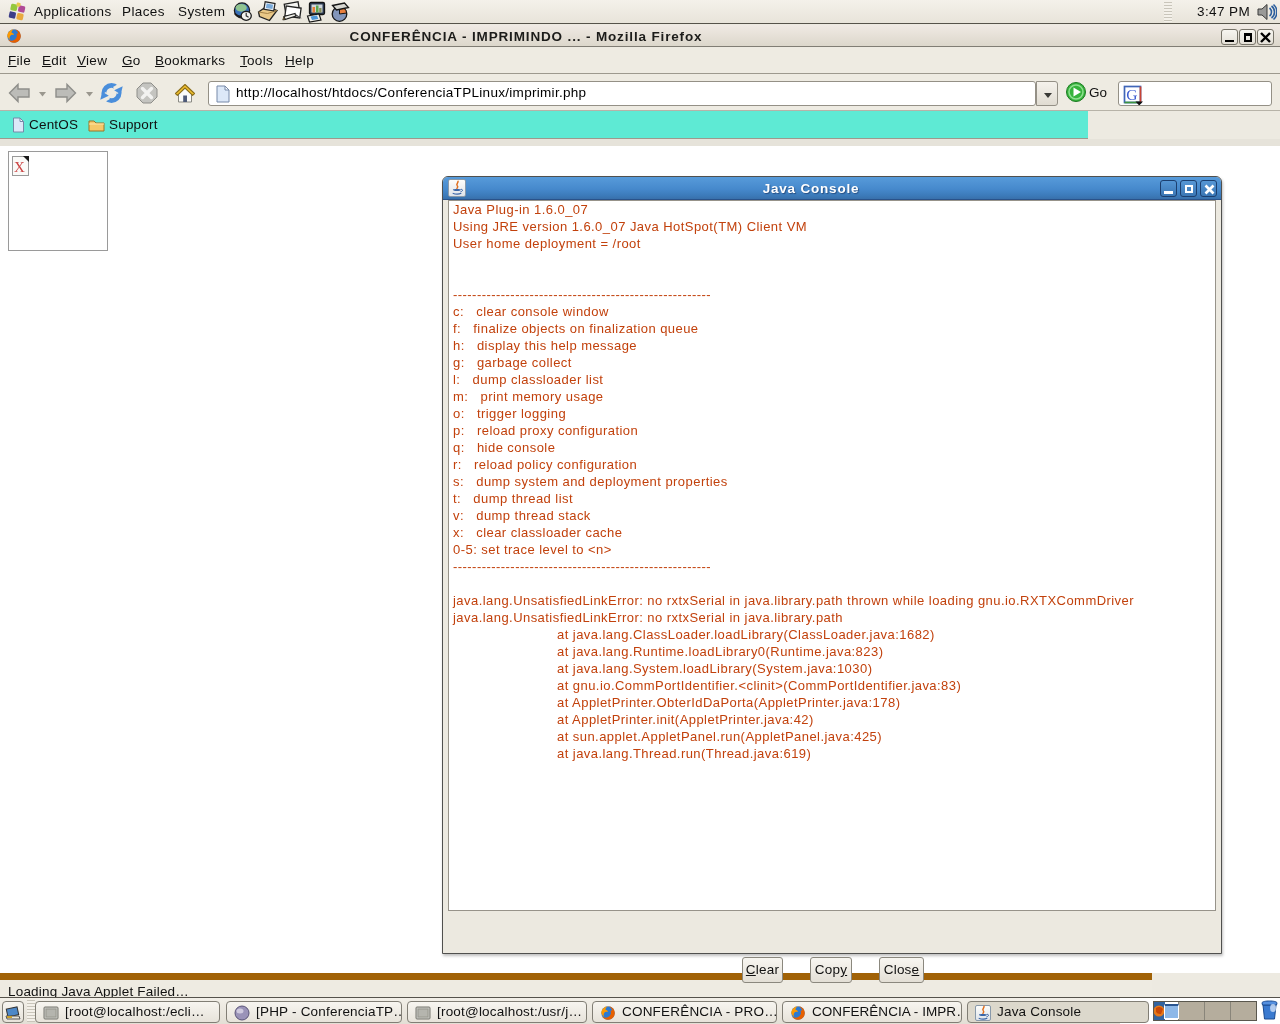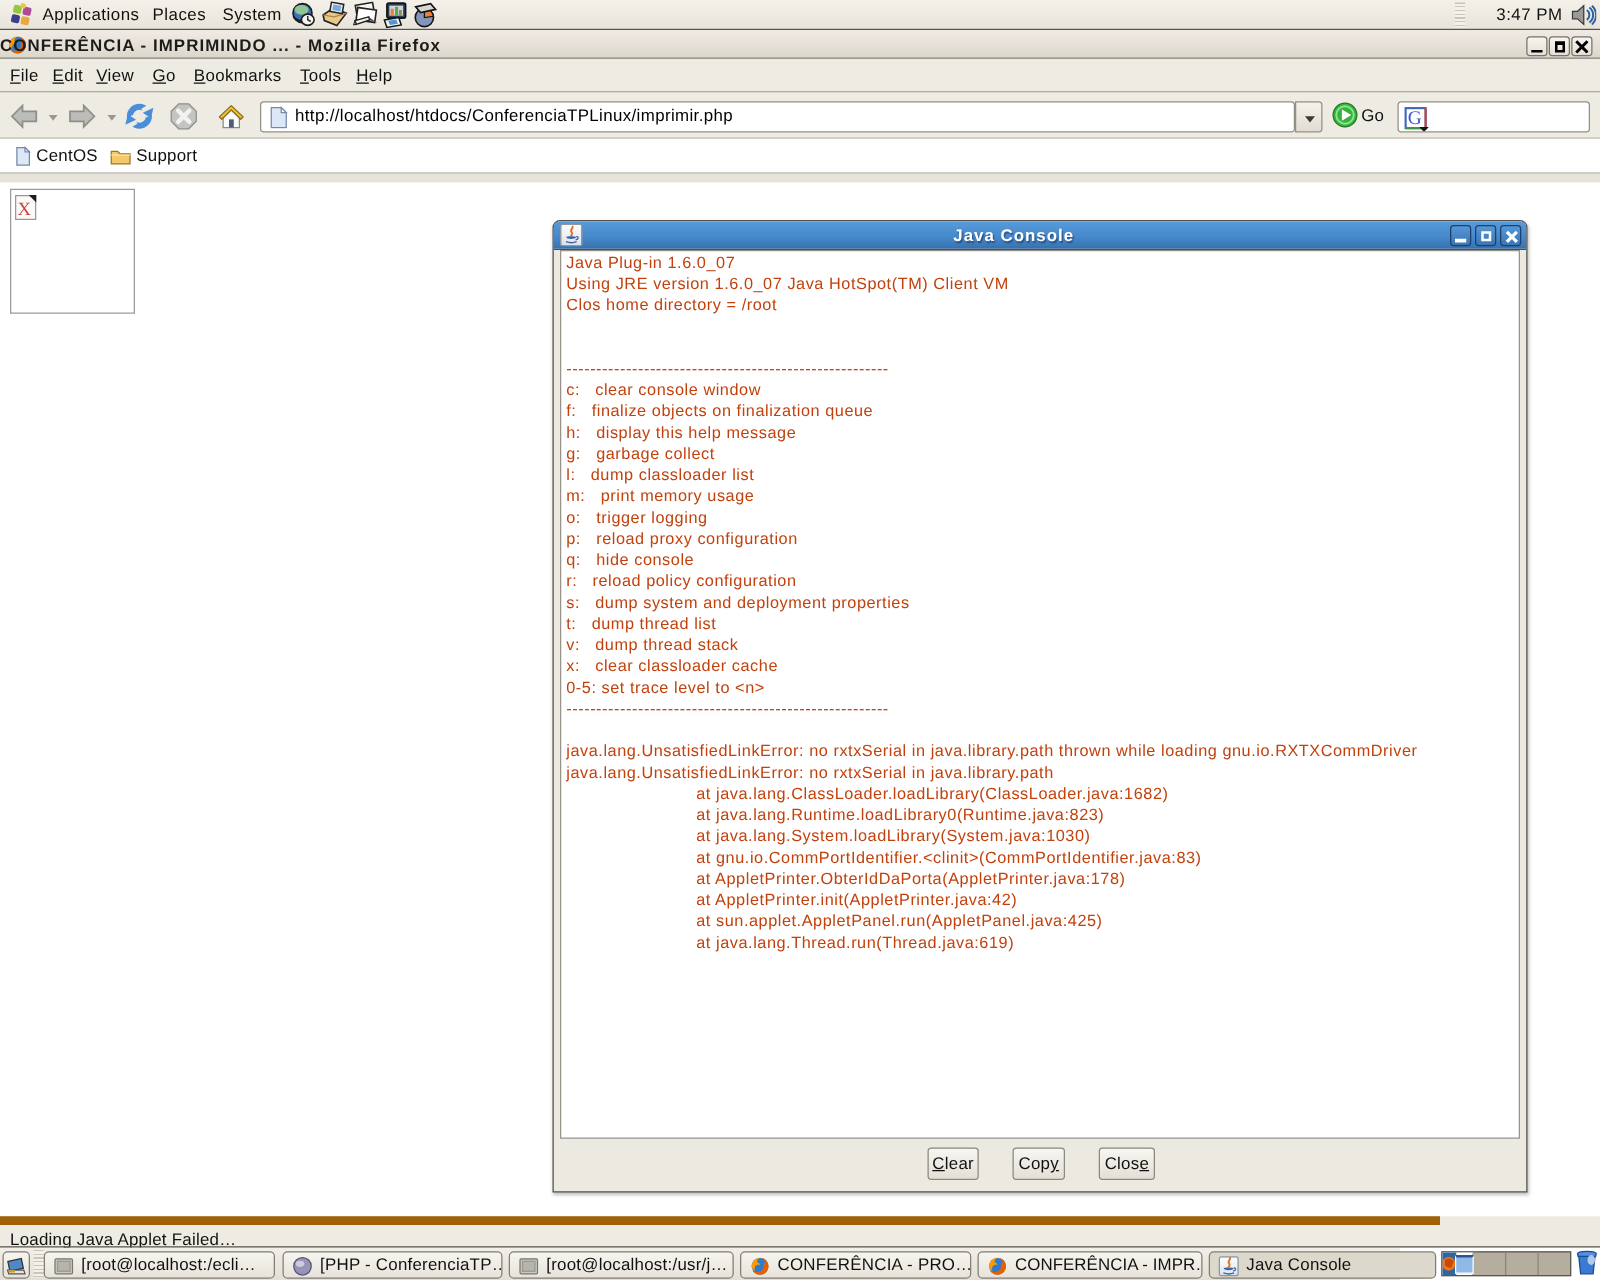--- a/index.html
+++ b/index.html
@@ -13,53 +13,53 @@
   border-bottom:1px solid #56534a; }
 #panel .mtxt { top:3px; font-size:13.5px; letter-spacing:0.4px; color:#101010; line-height:18px; }
 .phandle { top:2px; width:8px; height:20px;
   background:repeating-linear-gradient(#c9c5ba 0 1px,#f4f1ea 1px 3px); }
 
 
 #ffwin { left:0; top:24px; width:1280px; height:974px; background:#edeae1; }
 #titlebar { left:0; top:1px; width:1280px; height:22px;
   background:linear-gradient(#f0eae4,#dcd7cb);
   border-bottom:1px solid #807d74; }
-#titlebar .ttext { width:1052px; text-align:left; top:4px; font-size:13.5px; font-weight:bold; letter-spacing:0.85px; color:#1c1c1a; }
+#titlebar .ttext { width:1052px; text-align:center; top:4px; font-size:13.5px; font-weight:bold; letter-spacing:0.85px; color:#1c1c1a; }
 .wbtn { top:4px; width:17px; height:16px; border:1px solid #777469; border-radius:3px;
   background:linear-gradient(#f7f5f0,#e4e0d7); }
 #menubar { left:0; top:24px; width:1280px; height:26px; background:#eeebe2; border-bottom:1px solid #9d998e; }
 #menubar span { position:absolute; top:5px; font-size:13.5px; letter-spacing:0.3px; color:#111; }
 #menubar u { text-decoration:underline; }
 #toolbar { left:0; top:50px; width:1280px; height:37px; background:#eeebe2; border-bottom:1px solid #b7b3a8; }
 #urlbar { left:208px; top:7px; width:828px; height:25px; background:#fff; border:1px solid #949086; border-radius:3px; }
 #urltext { left:27px; top:3px; font-size:13.5px; letter-spacing:0.3px; color:#000; }
 #urldrop { left:1036px; top:7px; width:22px; height:25px; background:linear-gradient(#f5f2ec,#e0dcd2); border:1px solid #949086; border-radius:0 3px 3px 0; }
 #gotext { left:1089px; top:11px; font-size:13.5px; color:#111; }
 #searchbox { left:1118px; top:7px; width:154px; height:25px; background:#fff; border:1px solid #949086; border-radius:3px; }
-#bookbar { left:0; top:87px; width:1280px; height:28px; background:#ffffff; border-bottom:1px solid #9d998e; }
+#bookbar { left:0; top:87px; width:1088px; height:28px; background:#5eead4; border-bottom:1px solid #9d998e; }
 #bookbar span { position:absolute; top:6px; font-size:13.5px; letter-spacing:0.2px; color:#111; }
 #content { left:0; top:115px; width:1280px; height:834px; background:#fff; border-top:7px solid #e6e3da; }
 #appletbox { left:8px; top:5px; width:100px; height:100px; border:1px solid #9a9a9a; background:#fff; }
 #statusbar { left:0; top:949px; width:1152px; height:24px; background:#eeebe2; border-top:7px solid #a16207; }
 #statusbar span { position:absolute; left:8px; top:4px; font-size:13.5px; letter-spacing:0.2px; color:#111; }
 
 
 #console { left:442px; top:176px; width:780px; height:778px;
   background:#ece9e0; border:1px solid #50504e; border-radius:6px 6px 0 0;
   box-shadow:1px 2px 3px rgba(0,0,0,0.25); }
 #ctitle { left:0px; top:0px; width:778px; height:23px; border-radius:5px 5px 0 0;
   background:linear-gradient(#579bda 0%, #4689cc 55%, #3c7ab9 85%, #3870ab 100%);
   border-bottom:1px solid #2a5289; }
 #ctitle .ct { left:0; width:736px; text-align:center; top:4px; font-size:13.5px; font-weight:bold; color:#fff; letter-spacing:0.8px; text-shadow:1px 1px 1px rgba(20,40,80,0.55); }
 .cbtn { top:3px; width:17px; height:17px; border:1px solid #1c3f6e; border-radius:3px;
   background:linear-gradient(#5697d5,#3a76b4); }
 #ctext { left:5px; top:23px; width:768px; height:711px; background:#fff; border:1px solid #97938a; overflow:hidden; }
 #ctext .ln { position:relative; height:17px; padding-left:4px; font-size:13px; letter-spacing:0.45px; color:#c2410c; white-space:pre; }
 #ctext .at { padding-left:108px; }
-#cbottom { left:5px; top:735px; width:768px; height:43px; }
+#cbottom { left:5px; top:774px; width:768px; height:43px; }
 .jbtn { top:6px; height:26px; border:1px solid #8b887e; border-radius:3px;
   background:linear-gradient(#f8f6f1,#e3dfd6); font-size:13.5px; letter-spacing:0.2px; color:#111;
   text-align:center; line-height:23px; }
 
 
 #taskbar { left:0; top:998px; width:1120px; height:26px;
   background:linear-gradient(#f2efe8,#e3dfd5); }
 .tbtn { top:3px; height:22px; border:1px solid #817e75; border-radius:4px; overflow:hidden;
   background:linear-gradient(#f7f5f0,#e7e3da); font-size:13.5px; letter-spacing:0.2px; color:#111; }
 .tbtn .lbl { position:absolute; left:29px; top:2px; white-space:nowrap; }
@@ -264,21 +264,21 @@
       </div>
     <div class="abs cbtn" style="left:757px">
       <svg class="abs" style="left:3px;top:3px" width="11" height="11" viewBox="0 0 11 11">
           <path d="M1.5 1.5 L9.5 9.5 M9.5 1.5 L1.5 9.5" stroke="#fff" stroke-width="2.6"></path>
         </svg>
     </div>
   </div>
   <div id="ctext" class="abs">
     <div class="ln" style="margin-top:1px">Java Plug-in 1.6.0_07</div>
     <div class="ln">Using JRE version 1.6.0_07 Java HotSpot(TM) Client VM</div>
-    <div class="ln">Clos home directory = /root</div>
+    <div class="ln">User home deployment = /root</div>
     <div class="ln"></div>
     <div class="ln"></div>
     <div class="ln">------------------------------------------------------</div>
     <div class="ln">c:   clear console window</div>
     <div class="ln">f:   finalize objects on finalization queue</div>
     <div class="ln">h:   display this help message</div>
     <div class="ln">g:   garbage collect</div>
     <div class="ln">l:   dump classloader list</div>
     <div class="ln">m:   print memory usage</div>
     <div class="ln">o:   trigger logging</div>

